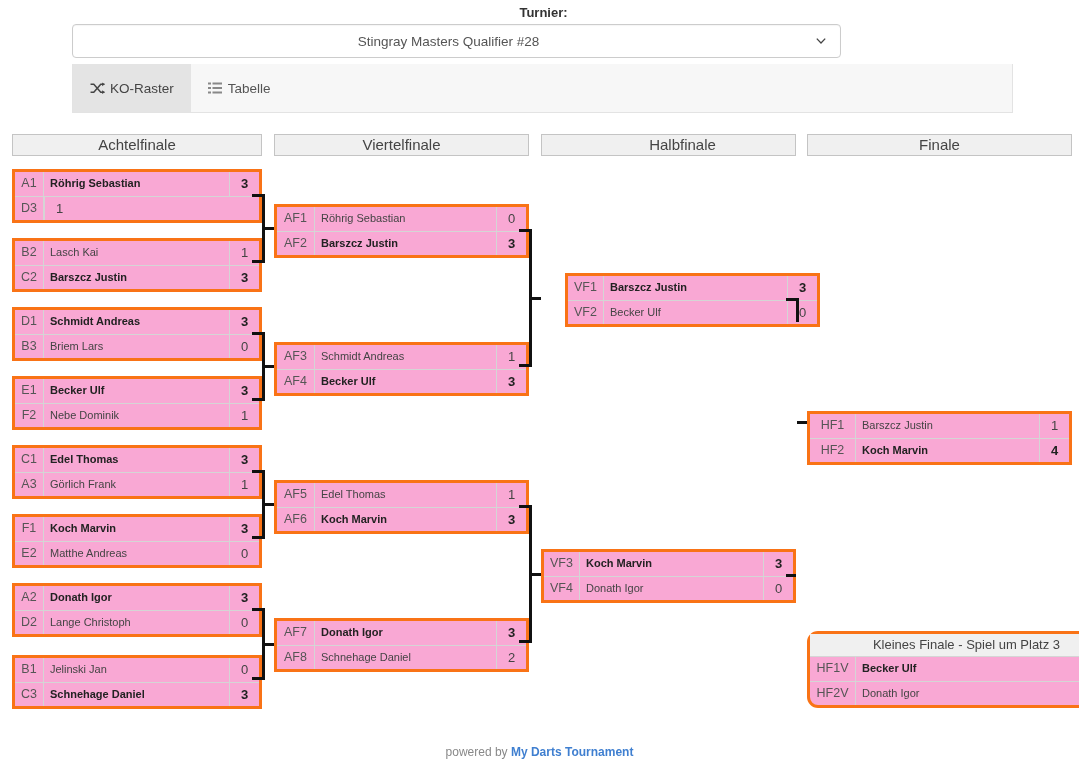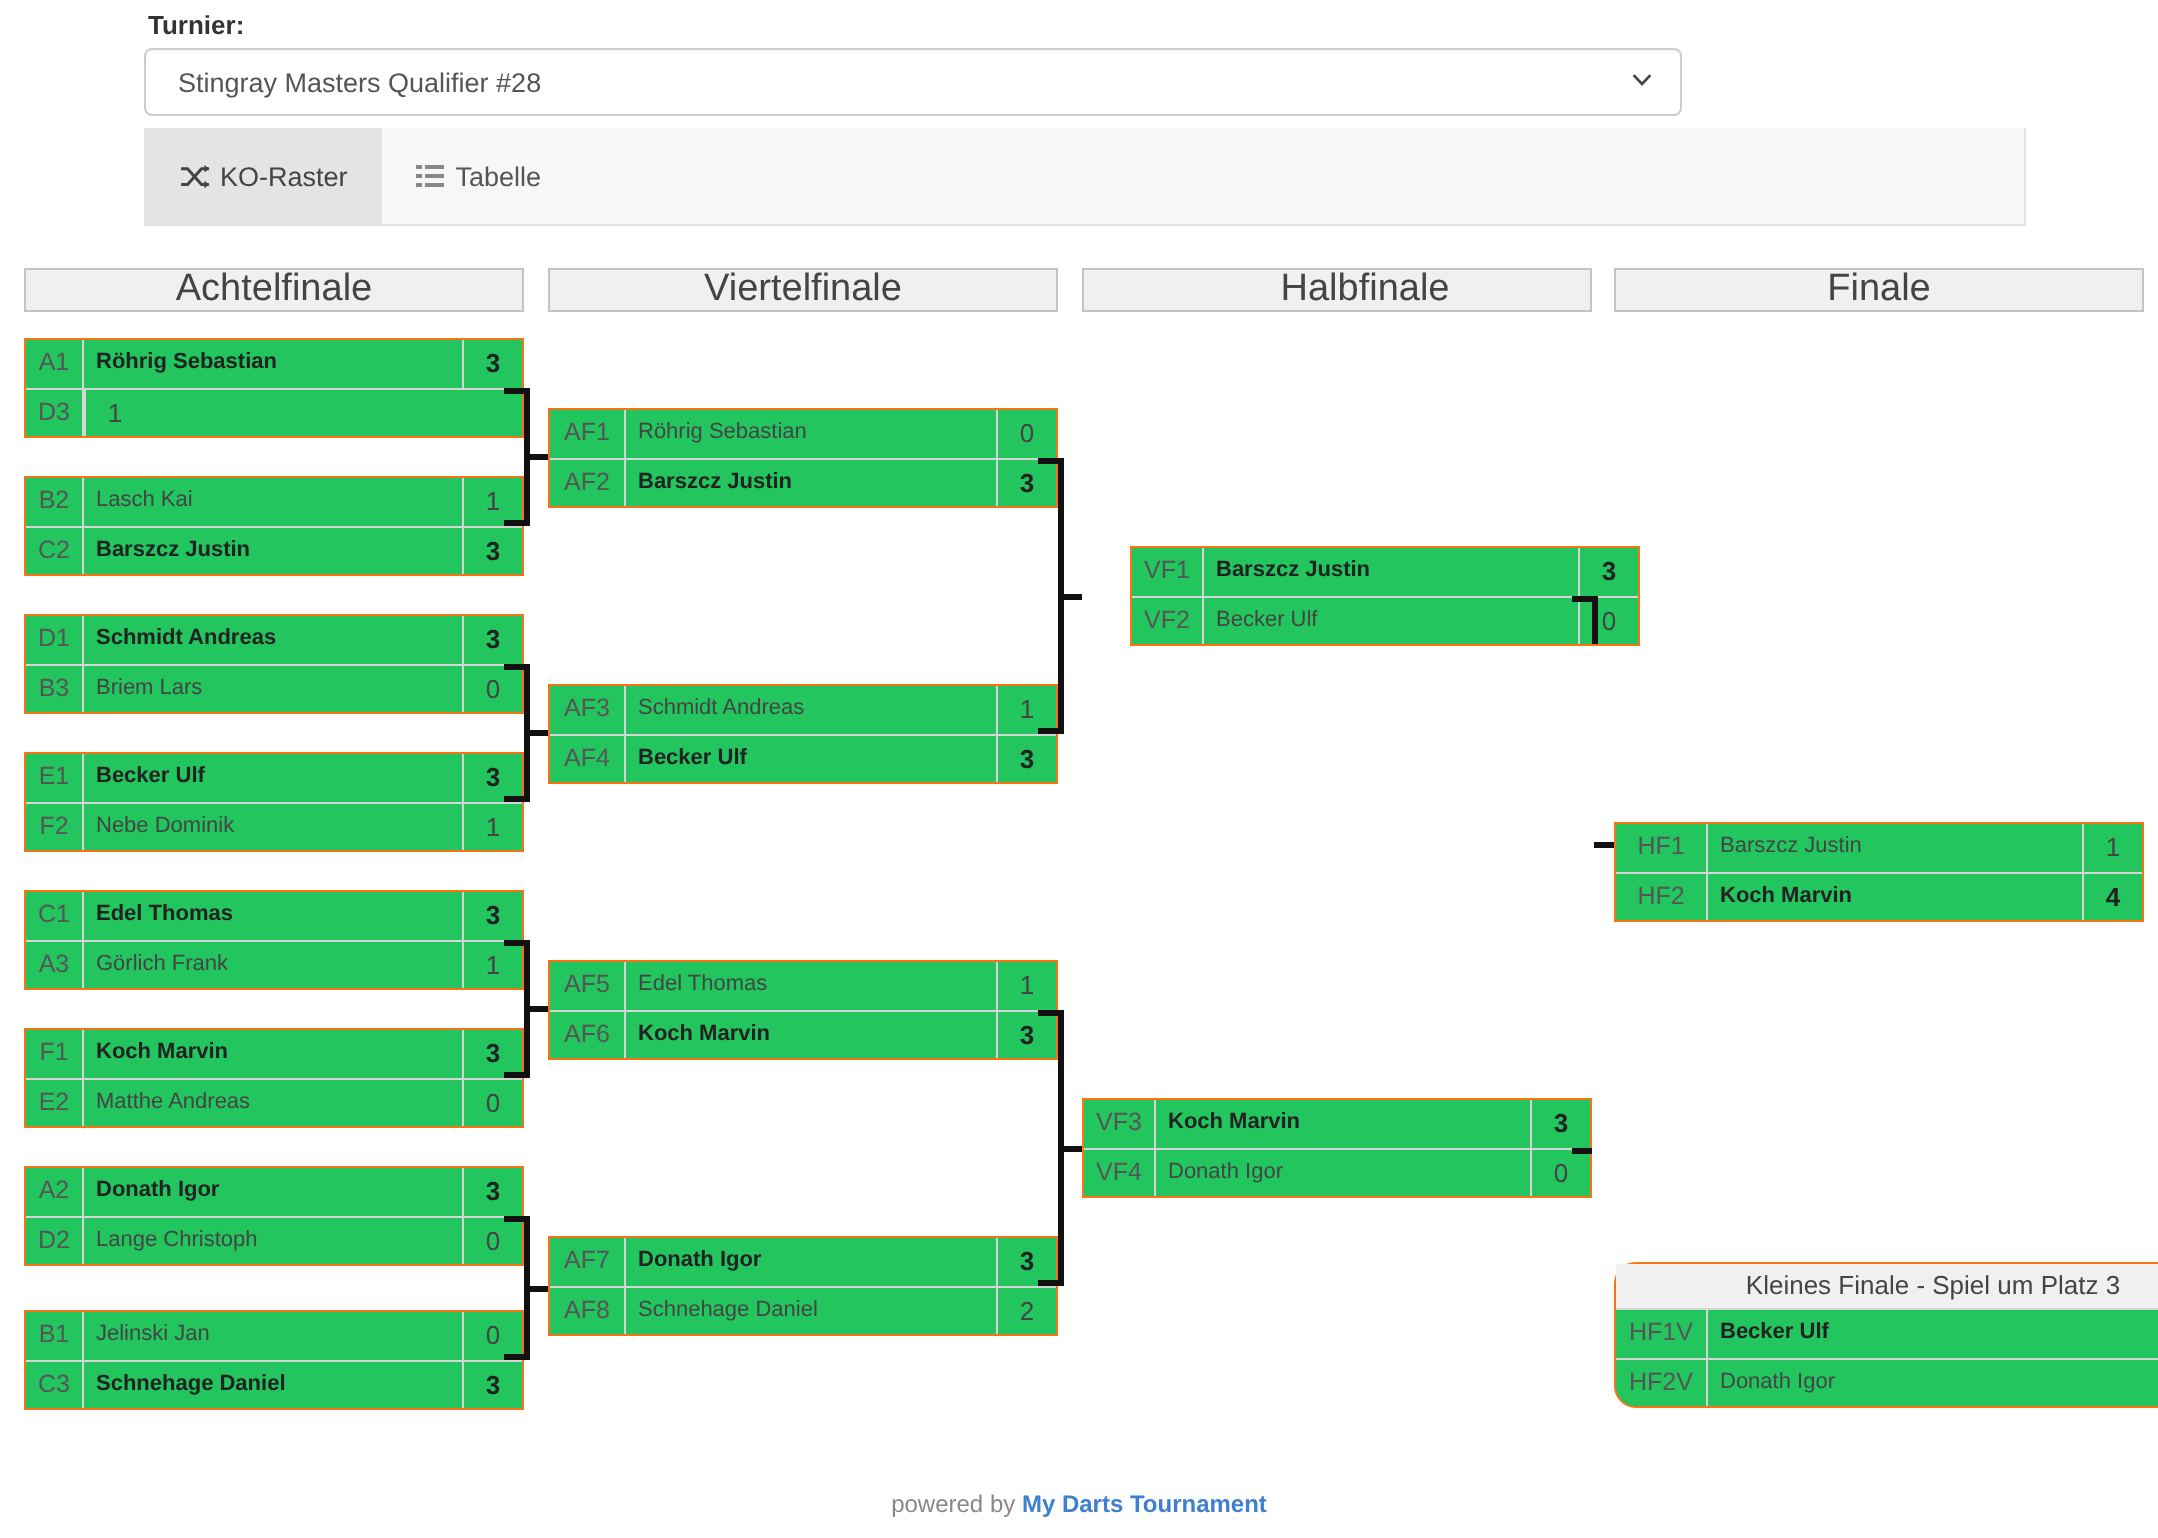--- a/index.html
+++ b/index.html
@@ -17,20 +17,21 @@
     position: relative;
     overflow: hidden;
   }
 
   
   #top-area {
     position: absolute;
     left: 72px;
     top: 0px;
     width: 941px;
+    text-align: center;
   }
   #tournament-label {
     font-size: 13px;
     font-weight: bold;
     color: #333333;
     padding: 5px 0 4px 2px;
     letter-spacing: 0;
   }
   #tournament-select {
     box-sizing: border-box;
@@ -108,28 +109,28 @@
     width: 1079px;
     height: 580px;
   }
   .round-header {
     box-sizing: border-box;
     height: 22px;
     line-height: 20px;
     text-align: center;
     background: #f0f0f0;
     border: 1px solid #c4c4c4;
-    font-size: 19px;
+    font-size: 15px;
     color: #444444;
   }
   .match {
     position: absolute;
     box-sizing: border-box;
-    border: 1px solid #f97316;
-    background: #22c55e;
+    border: 3px solid #f97316;
+    background: #f9a8d4;
   }
   .match .row {
     display: flex;
     height: 24px;
     line-height: 23px;
     box-sizing: border-box;
   }
   .match .row + .row {
     border-top: 1px solid #d5d5d5;
   }

